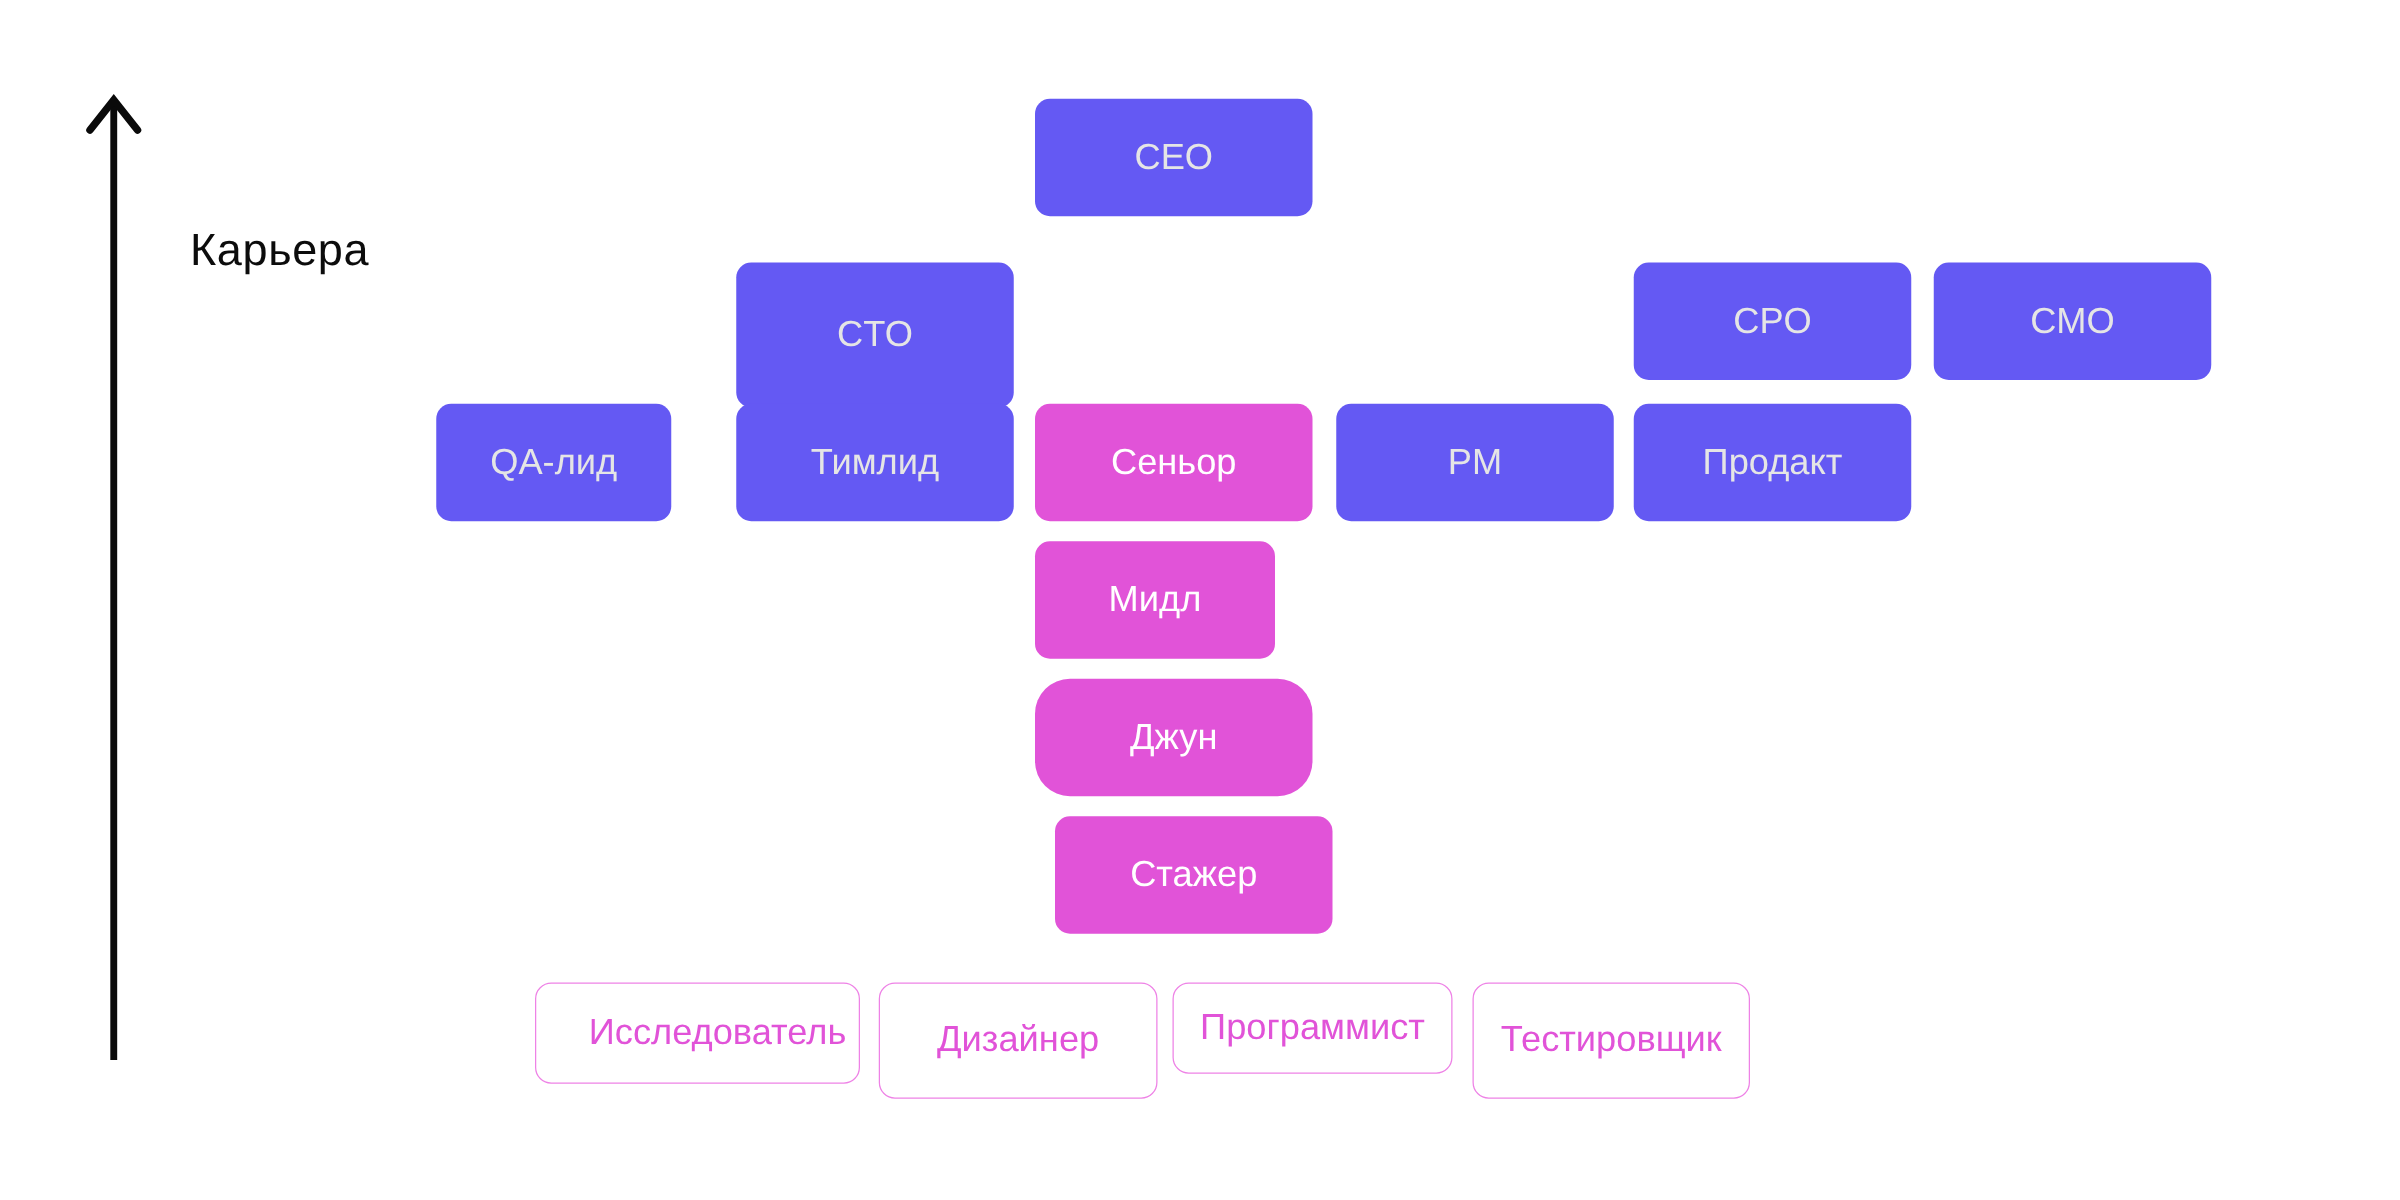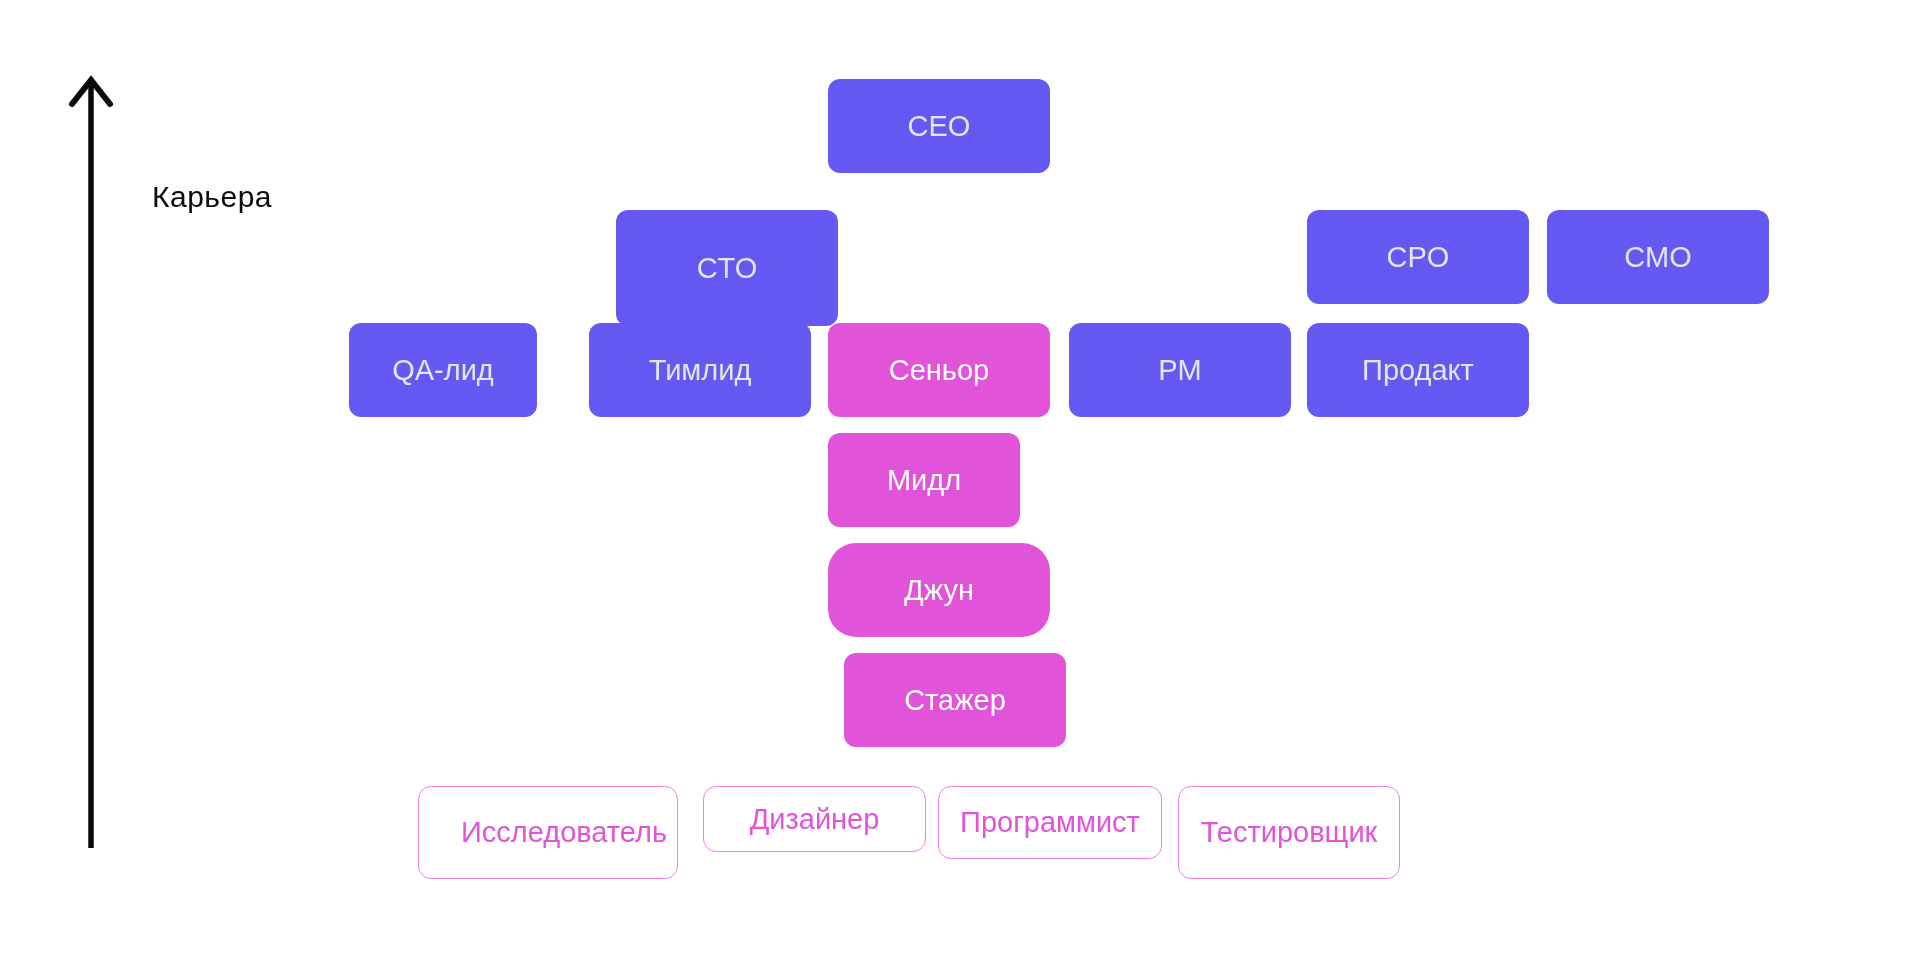--- a/index.html
+++ b/index.html
@@ -17,21 +17,21 @@
   }
   #axis-arrow {
     position: absolute;
     left: 0;
     top: 0;
   }
   #axis-label {
     position: absolute;
     left: 152px;
     top: 180px;
-    font-size: 30px;
+    font-size: 36px;
     line-height: 1.1;
     color: #0c0c0c;
     letter-spacing: 0.5px;
     white-space: nowrap;
   }
   .box {
     position: absolute;
     box-sizing: border-box;
     display: flex;
     align-items: center;
@@ -64,30 +64,30 @@
 
   <svg id="axis-arrow" width="180" height="900" viewBox="0 0 180 900" aria-hidden="true">
     <line x1="91" y1="84" x2="91" y2="848" stroke="#0a0a0a" stroke-width="5.5"></line>
     <path d="M72 104 L91 80 L110 104" fill="none" stroke="#0a0a0a" stroke-width="6" stroke-linecap="round" stroke-linejoin="miter"></path>
   </svg>
 
   <div id="axis-label">Карьера</div>
 
   <div id="org-chart">
       <div class="box purple" style="left: 828px; top: 79px; width: 222px; height: 94px;">CEO</div>
-      <div class="box purple" style="left: 589px; top: 210px; width: 222px; height: 116px; margin-left: 27px;">CTO</div>
+      <div class="box purple" style="left: 589px; top: 210px; width: 222px; height: 116px;">CTO</div>
       <div class="box purple" style="left: 1307px; top: 210px; width: 222px; height: 94px;">CPO</div>
       <div class="box purple" style="left: 1547px; top: 210px; width: 222px; height: 94px;">CMO</div>
       <div class="box purple" style="left: 349px; top: 323px; width: 188px; height: 94px;">QA-лид</div>
       <div class="box purple" style="left: 589px; top: 323px; width: 222px; height: 94px;">Тимлид</div>
       <div class="box pink" style="left: 828px; top: 323px; width: 222px; height: 94px;">Сеньор</div>
       <div class="box purple" style="left: 1069px; top: 323px; width: 222px; height: 94px;">PM</div>
       <div class="box purple" style="left: 1307px; top: 323px; width: 222px; height: 94px;">Продакт</div>
       <div class="box pink" style="left: 828px; top: 433px; width: 192px; height: 94px;">Мидл</div>
       <div class="box pink" style="left: 828px; top: 543px; width: 222px; height: 94px; border-radius: 28px;">Джун</div>
       <div class="box pink" style="left: 828px; top: 653px; width: 222px; height: 94px; margin-left: 16px;">Стажер</div>
-      <div class="box outline" style="left: 418px; top: 786px; width: 260px; height: 93px; padding-left: 32px;">Исследователь</div>
-      <div class="box outline" style="left: 703px; top: 786px; width: 223px; height: 66px;">Дизайнер</div>
+      <div class="box outline" style="left: 428px; top: 786px; width: 260px; height: 81px; padding-left: 32px;">Исследователь</div>
+      <div class="box outline" style="left: 703px; top: 786px; width: 223px; height: 93px;">Дизайнер</div>
       <div class="box outline" style="left: 938px; top: 786px; width: 224px; height: 73px;">Программист</div>
       <div class="box outline" style="left: 1178px; top: 786px; width: 222px; height: 93px;">Тестировщик</div>
     </div>
 
 </div>
 
 </body></html>

